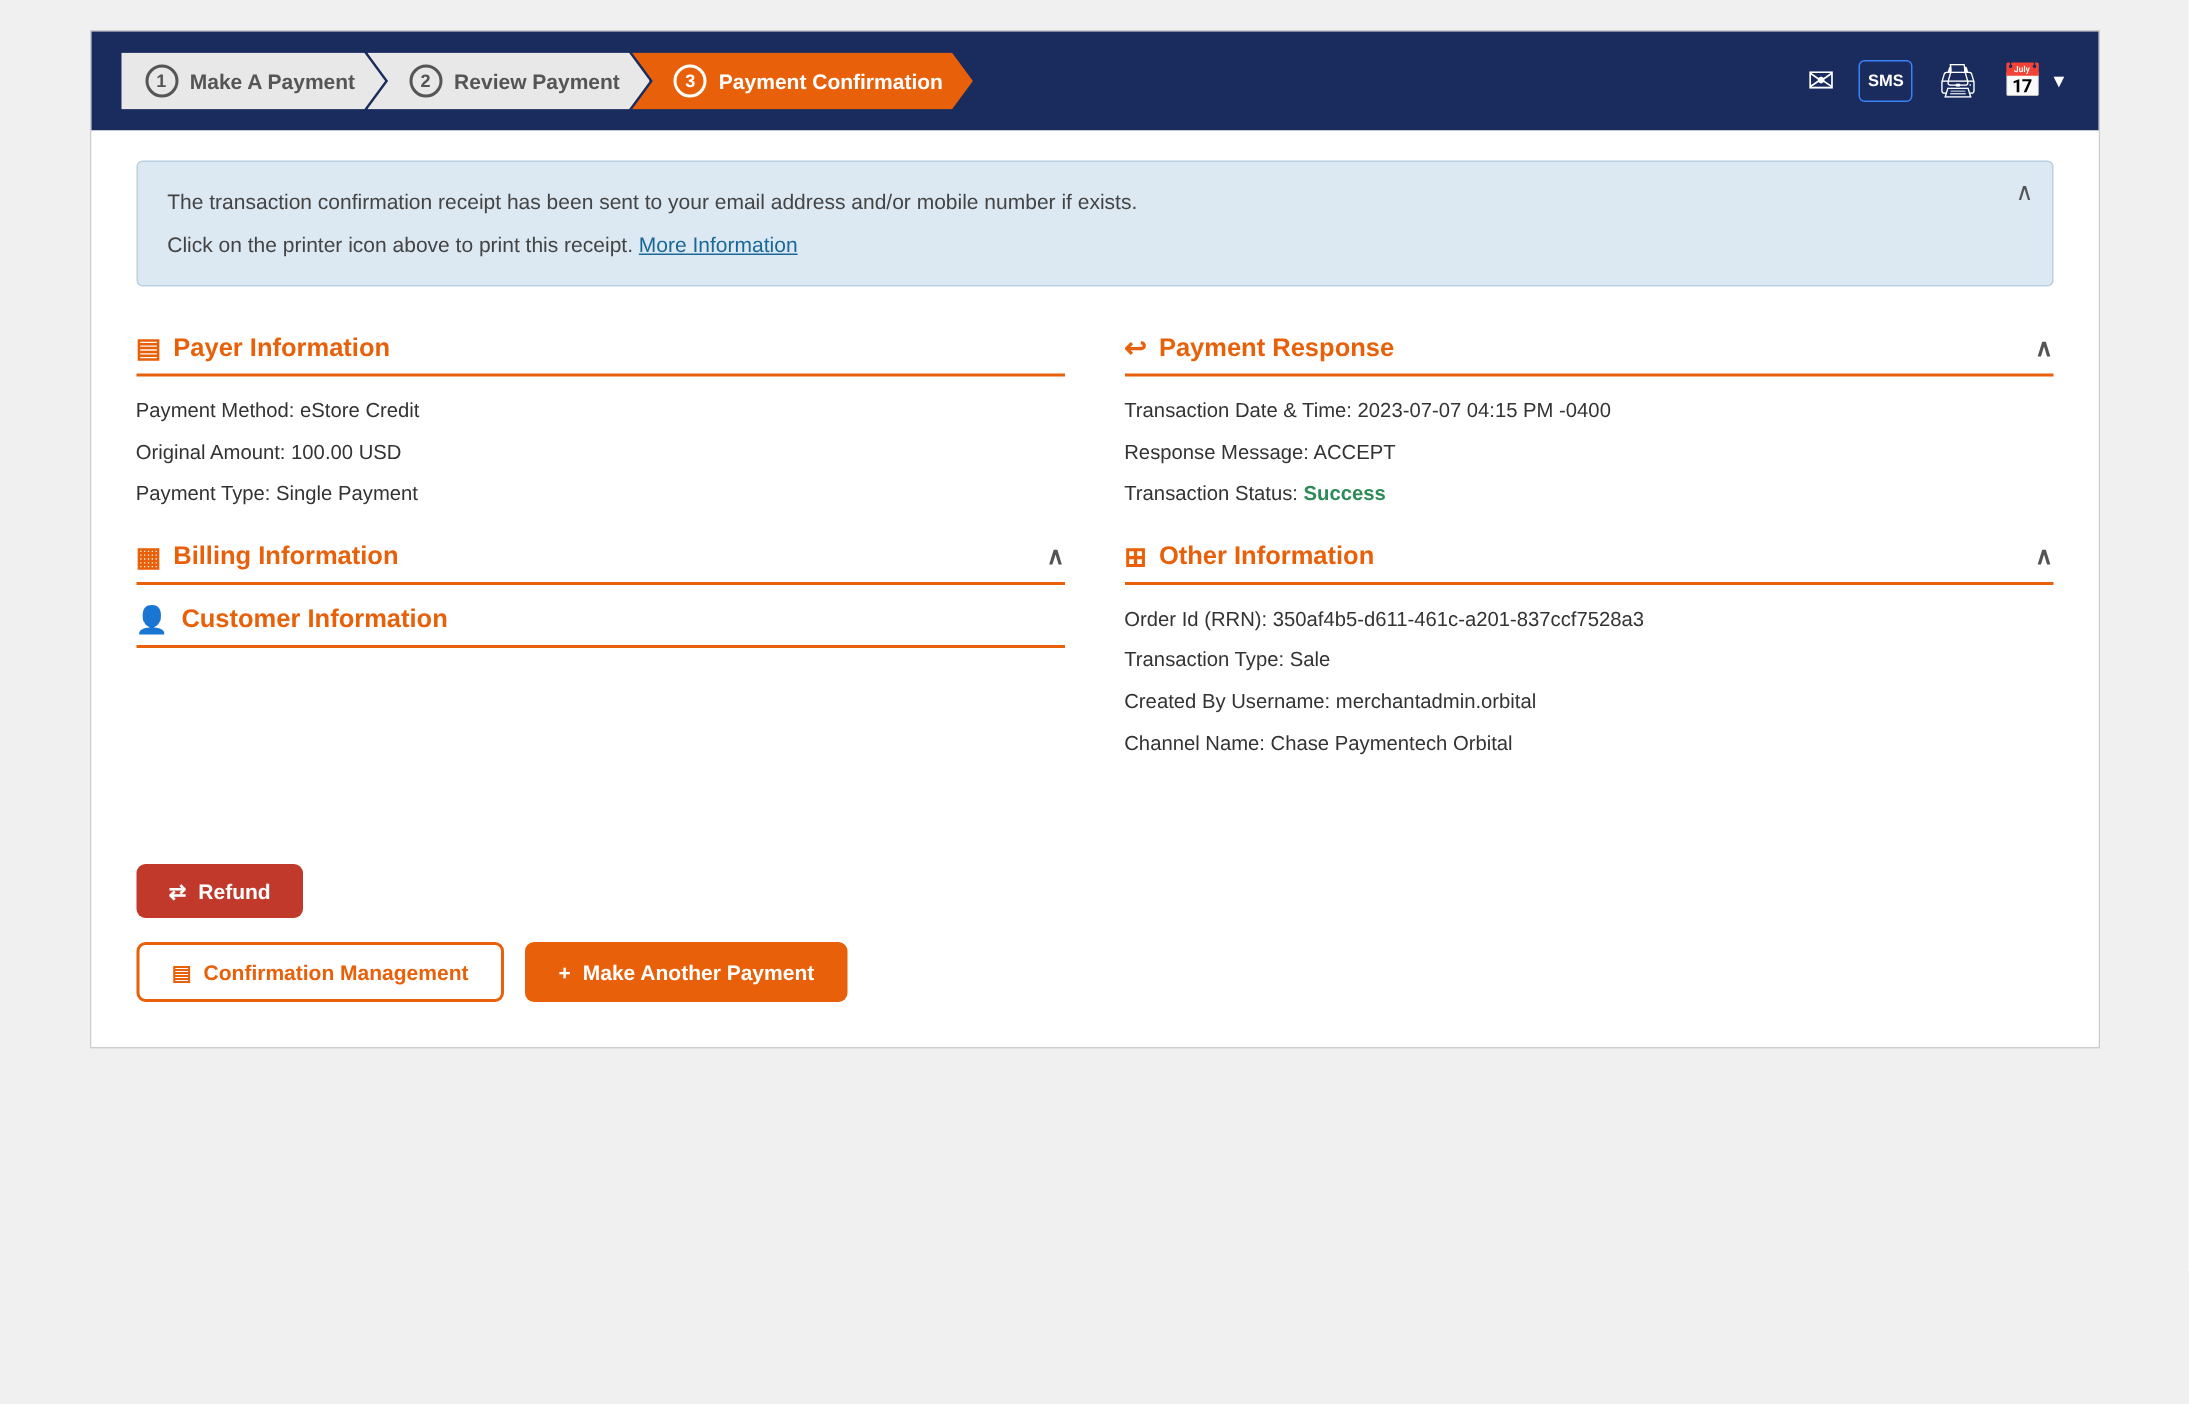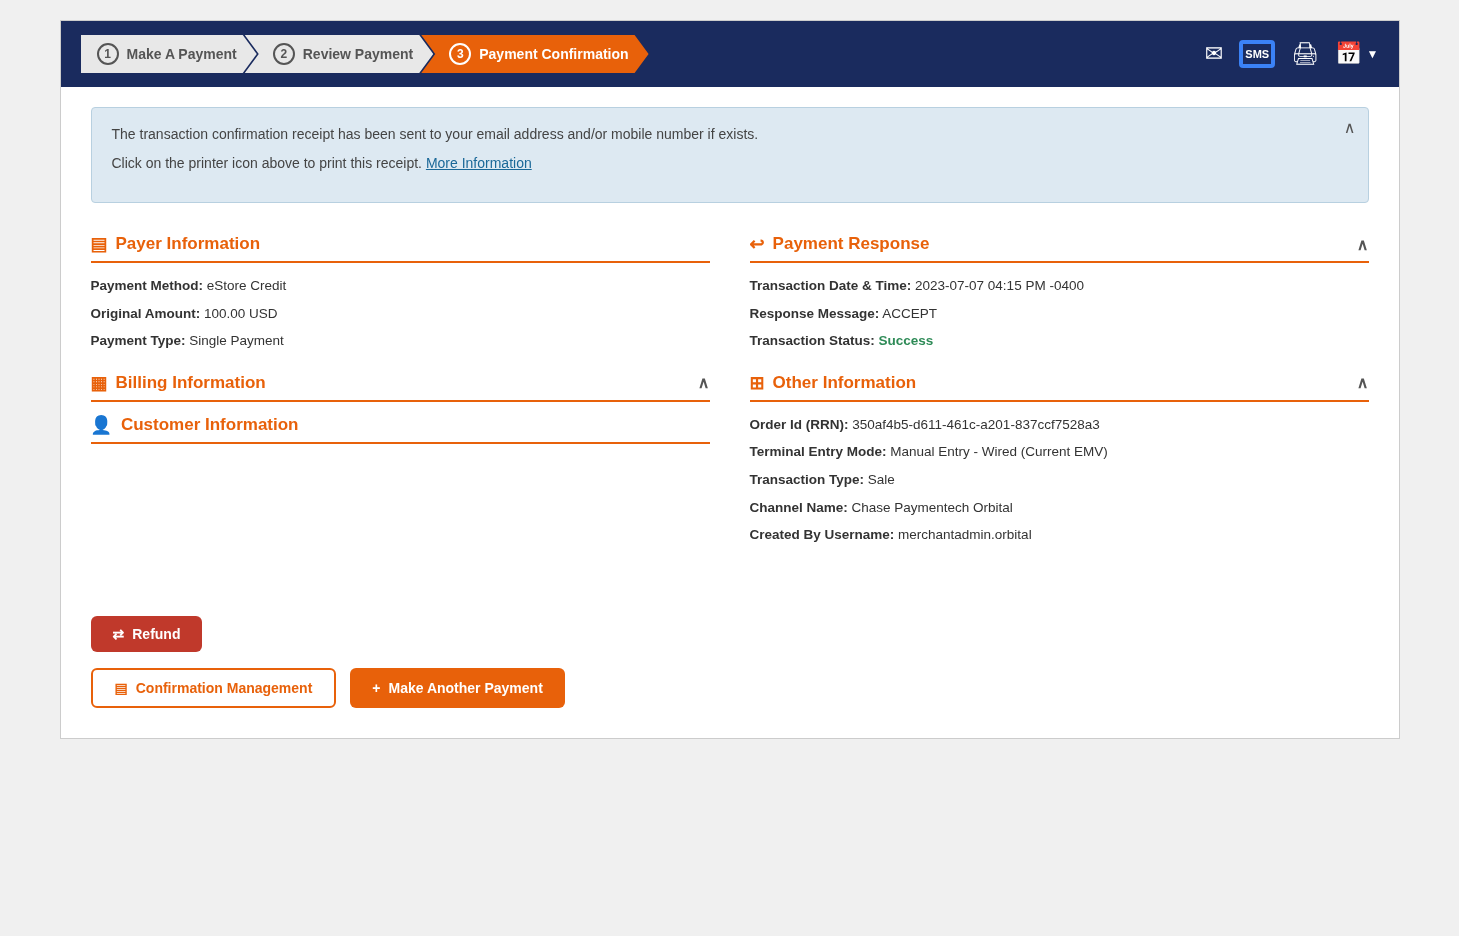--- a/index.html
+++ b/index.html
@@ -79,21 +79,21 @@
       cursor: pointer;
     }
 
     .sms-badge {
       position: relative;
       display: inline-flex;
       align-items: center;
       justify-content: center;
       width: 36px;
       height: 28px;
-      border: 4px solid #3b82f6;
+      border: 1px solid #3b82f6;
       border-radius: 4px;
       color: #fff;
       font-size: 11px;
       font-weight: bold;
       cursor: pointer;
     }
 
     
     .main-content {
       padding: 20px 30px 30px 30px;
@@ -118,21 +118,21 @@
       font-size: 16px;
       cursor: pointer;
     }
 
     .info-box p {
       color: #444;
       margin-bottom: 8px;
       font-size: 14px;
       line-height: 1.5;
     }
-    .info-box p:last-child { margin-bottom: 12px; }
+    .info-box p:last-child { margin-bottom: 0; }
 
     .info-link {
       color: #1a6898;
       text-decoration: underline;
       cursor: pointer;
     }
 
     
     .two-col {
       display: grid;
@@ -176,21 +176,21 @@
     }
 
     .section-body p {
       color: #333;
       margin-bottom: 6px;
       font-size: 13.5px;
       line-height: 1.6;
     }
 
     .section-body p strong {
-      font-weight: bold;
+      font-weight: normal;
     }
 
     .status-success {
       color: #2e8b57;
       font-weight: bold;
       margin-top: 20px;
     }
 
     
     .buttons-area {
@@ -365,24 +365,23 @@
         <div>
           <div class="section-heading">
             <div class="section-heading-left">
               <span class="section-icon">⊞</span>
               <span>Other Information</span>
             </div>
             <span class="section-collapse">∧</span>
           </div>
           <div class="section-body">
             <p><strong>Order Id (RRN):</strong> 350af4b5-d611-461c-a201-837ccf7528a3</p>
-            <p><strong>Terminal Entry Mode:</strong> Manual Entry - Wired (Current EMV)</p>
             <p><strong>Transaction Type:</strong> Sale</p>
+            <p><strong>Created By Username:</strong> merchantadmin.orbital</p>
             <p><strong>Channel Name:</strong> Chase Paymentech Orbital</p>
-            <p><strong>Created By Username:</strong> merchantadmin.orbital</p>
           </div>
         </div>
 
       </div>
     </div>
 
     <div class="buttons-area">
       <div class="refund-row">
         <button class="btn-refund">
           <span>⇄</span>

